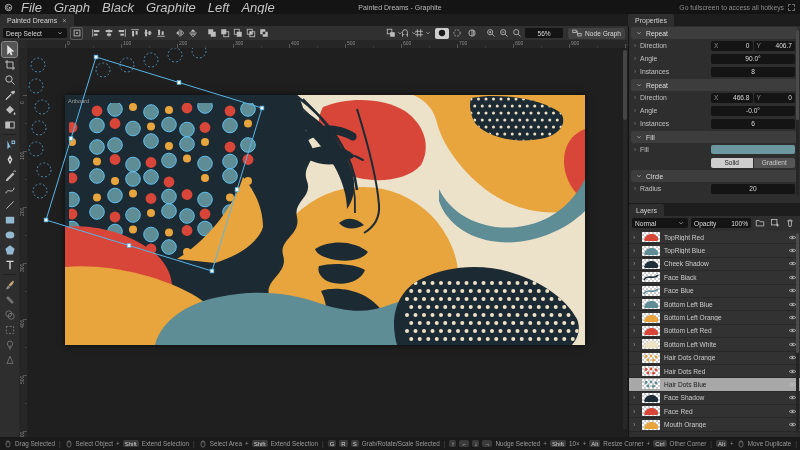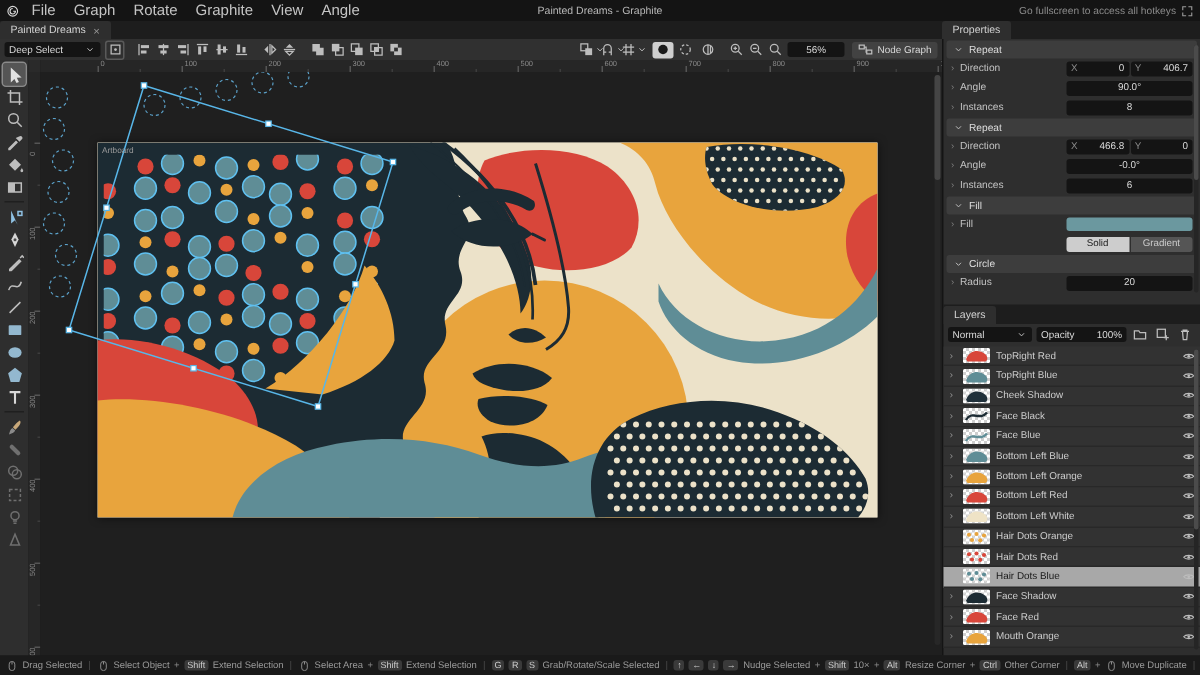--- a/index.html
+++ b/index.html
@@ -4,21 +4,21 @@
 <style>
   html,body{margin:0;padding:0;overflow:hidden;background:#181818;}
   body{width:800px;height:450px;position:relative;font-family:"Liberation Sans",sans-serif;
        -webkit-font-smoothing:antialiased;color:#c8c8c8;font-size:7px;}
   .i{display:inline-flex;align-items:center;justify-content:center;line-height:0;}
 
   
   #menubar{position:absolute;left:0;top:0;width:800px;height:14px;background:#141414;
            display:flex;align-items:center;gap:2px;padding-left:4px;box-sizing:border-box;}
   #menu-items{display:flex;}
-  .menu-item{padding:0 6px;font-size:10px;color:#c4c4c4;cursor:default;}
+  .menu-item{padding:0 6px;font-size:13px;color:#c4c4c4;cursor:default;font-style:italic;}
   #win-title{position:absolute;left:50%;transform:translateX(-50%);font-size:7px;color:#b9b9b9;}
   #fs-hint{position:absolute;right:4px;display:flex;align-items:center;gap:3px;font-size:6.8px;color:#8b8b8b;}
 
   
   #tabstrip{position:absolute;left:0;top:14px;width:800px;height:12px;background:#1d1d1d;}
   .tab{position:absolute;top:0;height:12px;display:flex;align-items:center;gap:5px;
        padding:0 7px;font-size:7px;color:#d2d2d2;background:#2e2e2e;border-radius:2px 2px 0 0;}
   #doc-tab{left:0;}
   .tabclose{color:#9a9a9a;font-size:7.5px;}
   #props-tab{left:628px;}
@@ -120,23 +120,23 @@
 <div id="menubar">
   <span class="i">
       <svg viewBox="0 0 12 12" width="9" height="9">
         <circle cx="6" cy="6" r="4.3" stroke="#d8d8d8" fill="none"></circle>
         <path d="M6,3.6 A2.4,2.4 0 1 0 8.4,6 L6.4,6" stroke="#d8d8d8" fill="none"></path>
       </svg>
     </span>
   <div id="menu-items">
       <div class="menu-item">File</div>
       <div class="menu-item">Graph</div>
-      <div class="menu-item">Rotate</div>
+      <div class="menu-item">Black</div>
       <div class="menu-item">Graphite</div>
-      <div class="menu-item">View</div>
+      <div class="menu-item">Left</div>
       <div class="menu-item">Angle</div>
     </div>
   <div id="win-title">Painted Dreams - Graphite</div>
   <div id="fs-hint">
     <span>Go fullscreen to access all hotkeys</span>
     <span class="i">
         <svg viewBox="0 0 12 12" width="9" height="9">
           <path d="M2,5 V2 H5 M7,2 H10 V5 M10,7 V10 H7 M5,10 H2 V7" stroke="#9a9a9a" fill="none"></path>
         </svg>
       </span>

